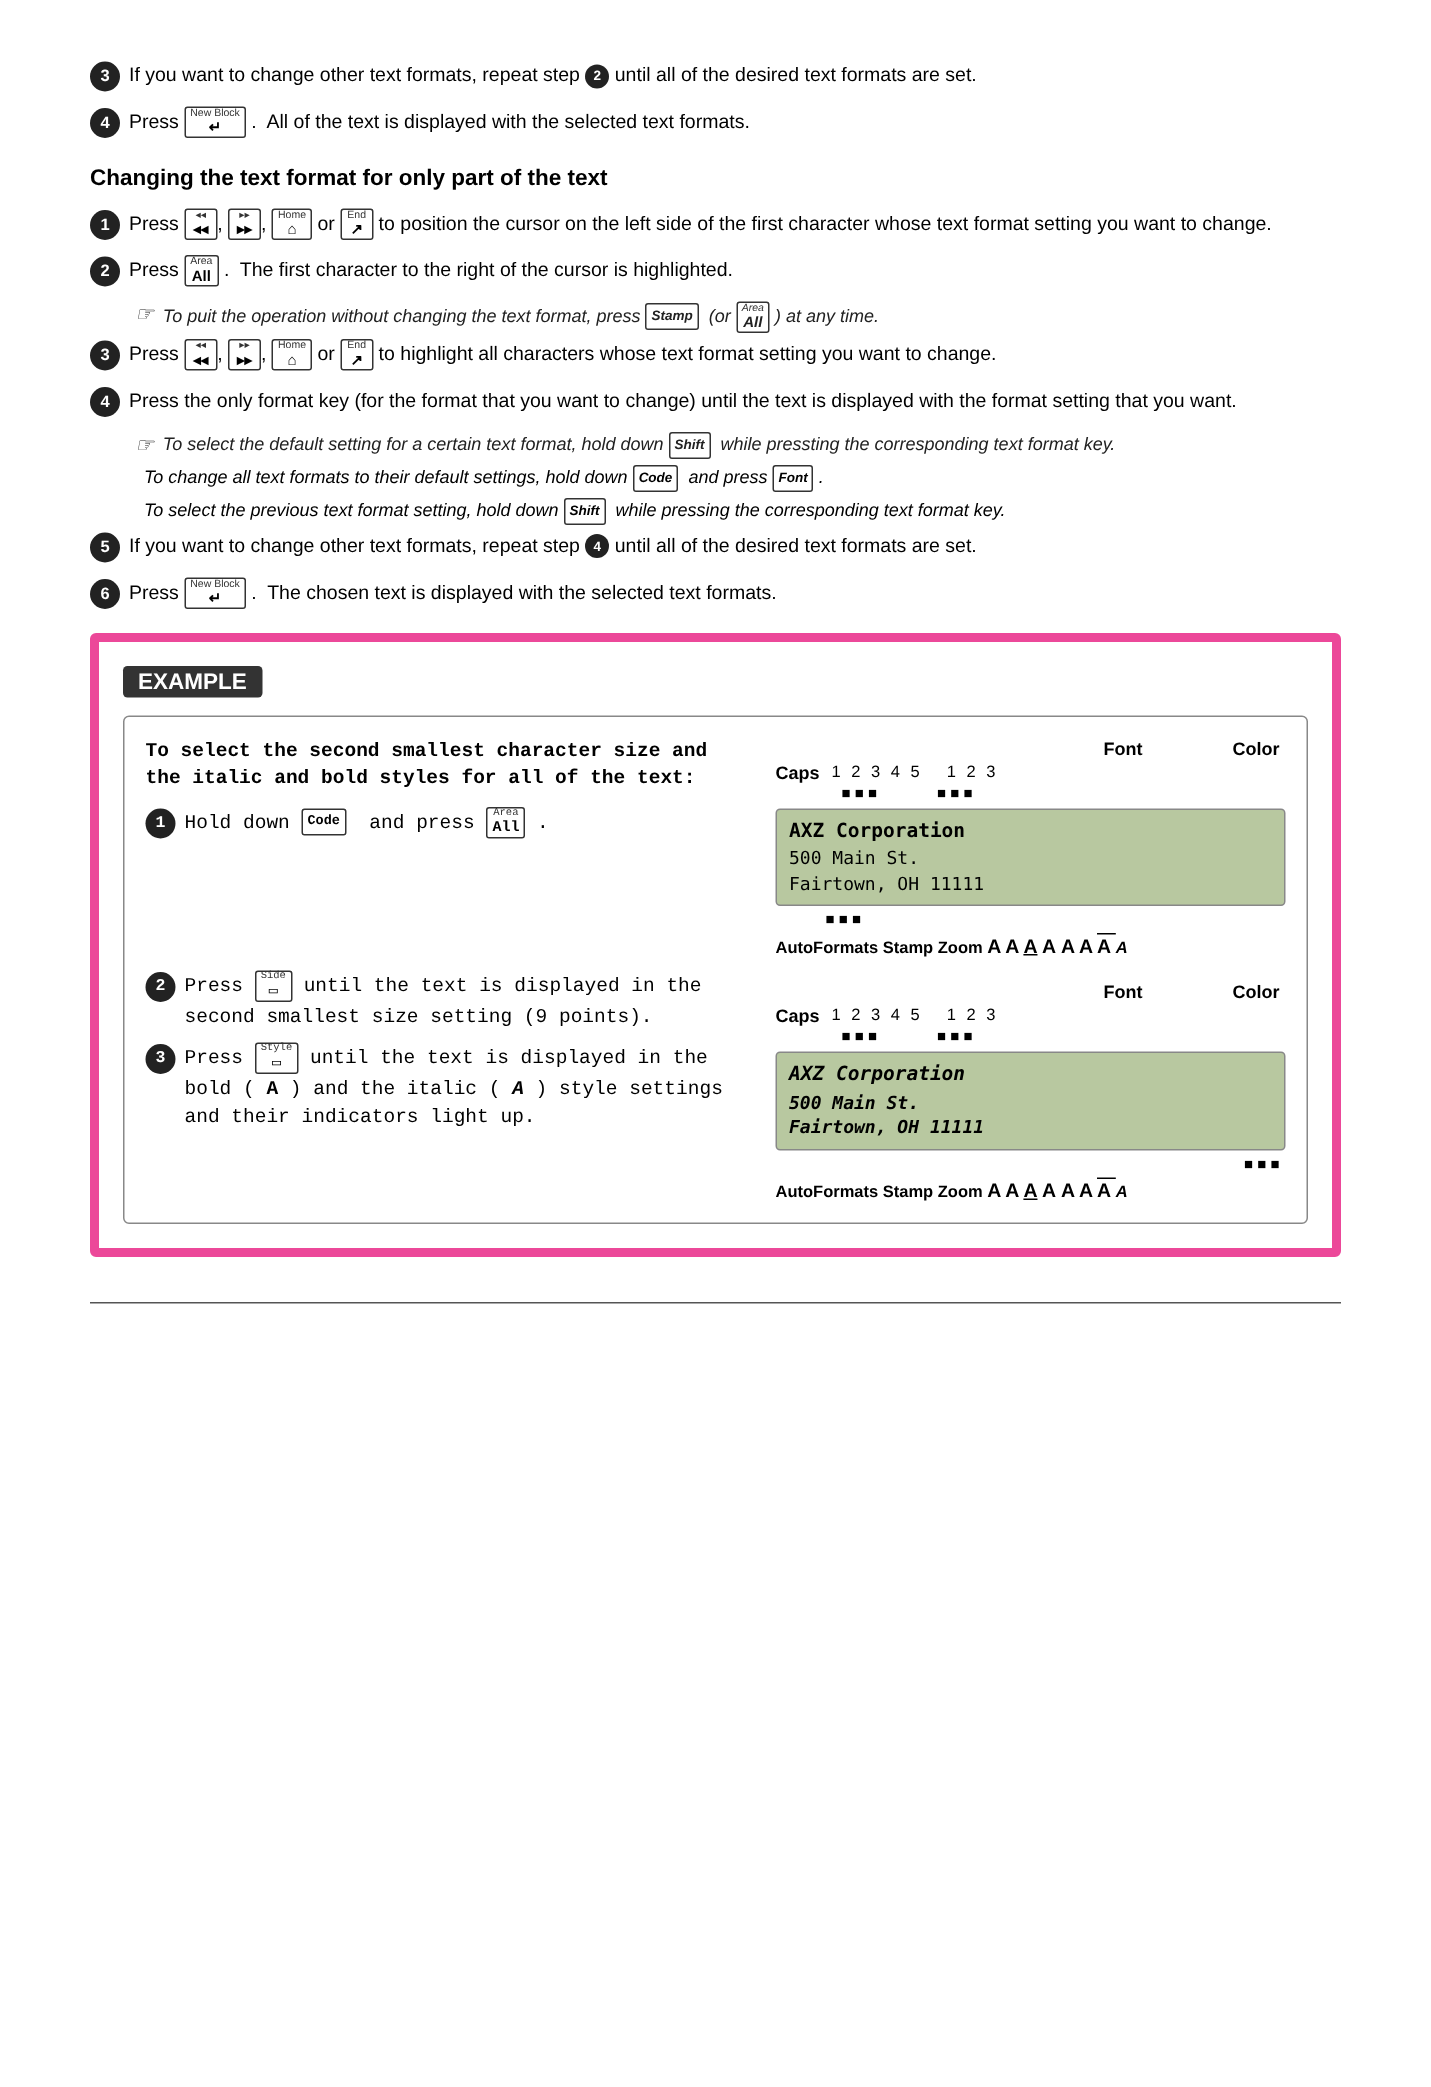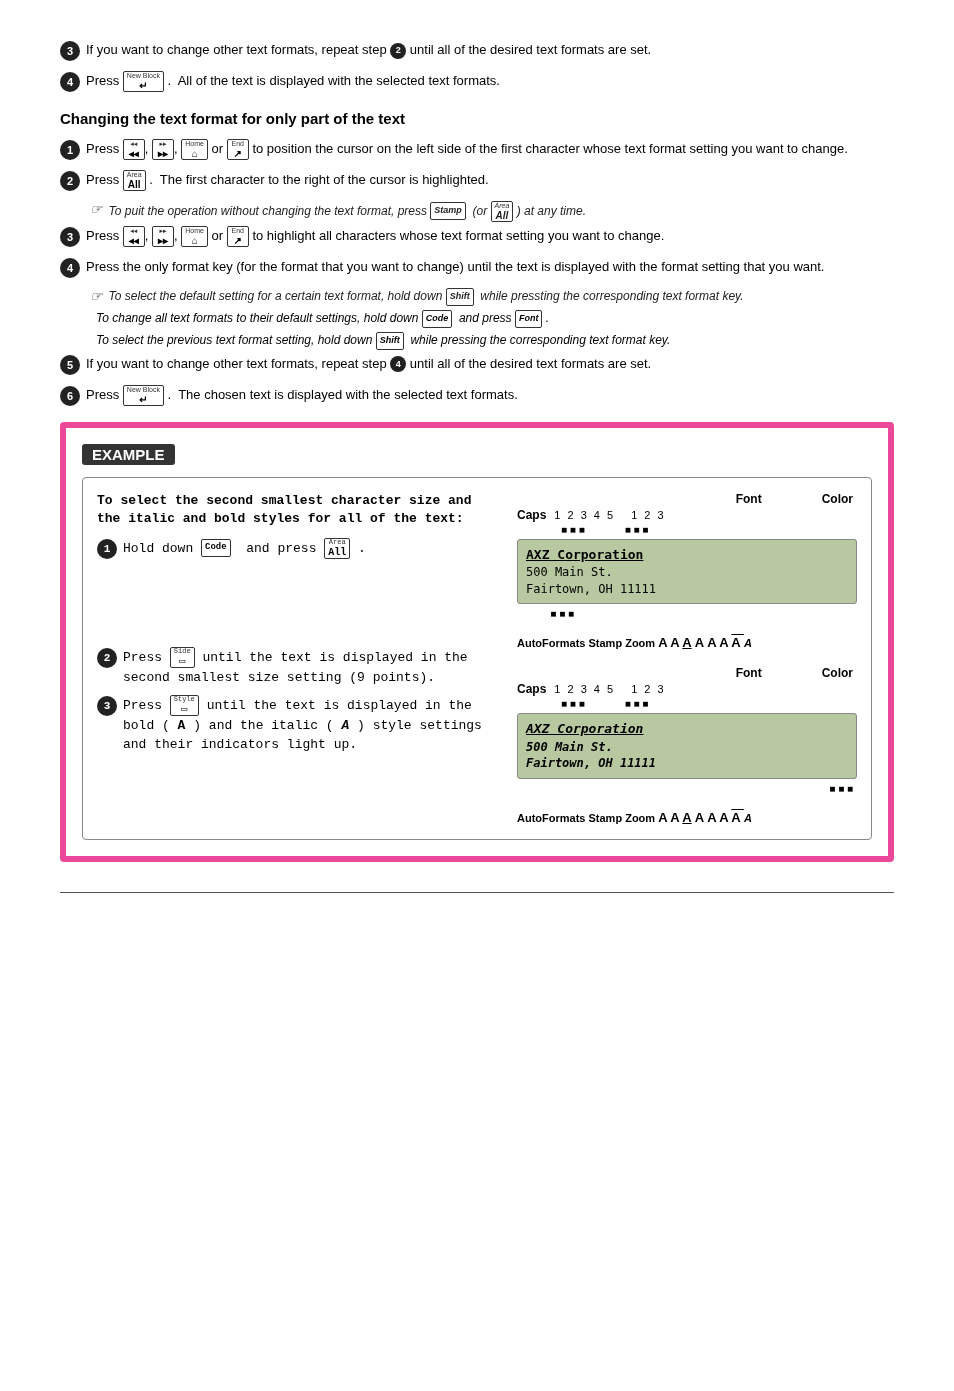--- a/index.html
+++ b/index.html
@@ -71,29 +71,29 @@
       border: 1.5px solid #888;
       border-radius: 3px;
       background: #d0d8c0;
       padding: 6px 8px;
       font-size: 12px;
       line-height: 1.4;
       margin: 4px 0;
       font-family: monospace;
     }
     .lcd-row { white-space: nowrap; }
-    .lcd-text-bold { font-weight: bold; font-size: 13px; text-decoration: underline; }
+    .lcd-text-bold { font-weight: bold; font-size: 13px; }
     .font-color-header {
       display: flex; justify-content: flex-end; gap: 60px;
       font-weight: bold; font-size: 12px;
       margin-bottom: 2px;
       padding-right: 4px;
     }
     .autoformats-row {
-      font-size: 11px; font-weight: bold; margin-top: 16px;
+      font-size: 11px; font-weight: bold; margin-top: 4px;
     }
     .af-letters { font-size: 13px; font-weight: bold; }
     .af-italic { font-style: italic; font-weight: bold; }
     .divider-line {
       border: none; border-top: 1.5px solid #555;
       margin: 30px 0 10px 0;
     }
     .inline-circle {
       display: inline-flex; align-items: center; justify-content: center;
       width: 16px; height: 16px; border-radius: 50%;

